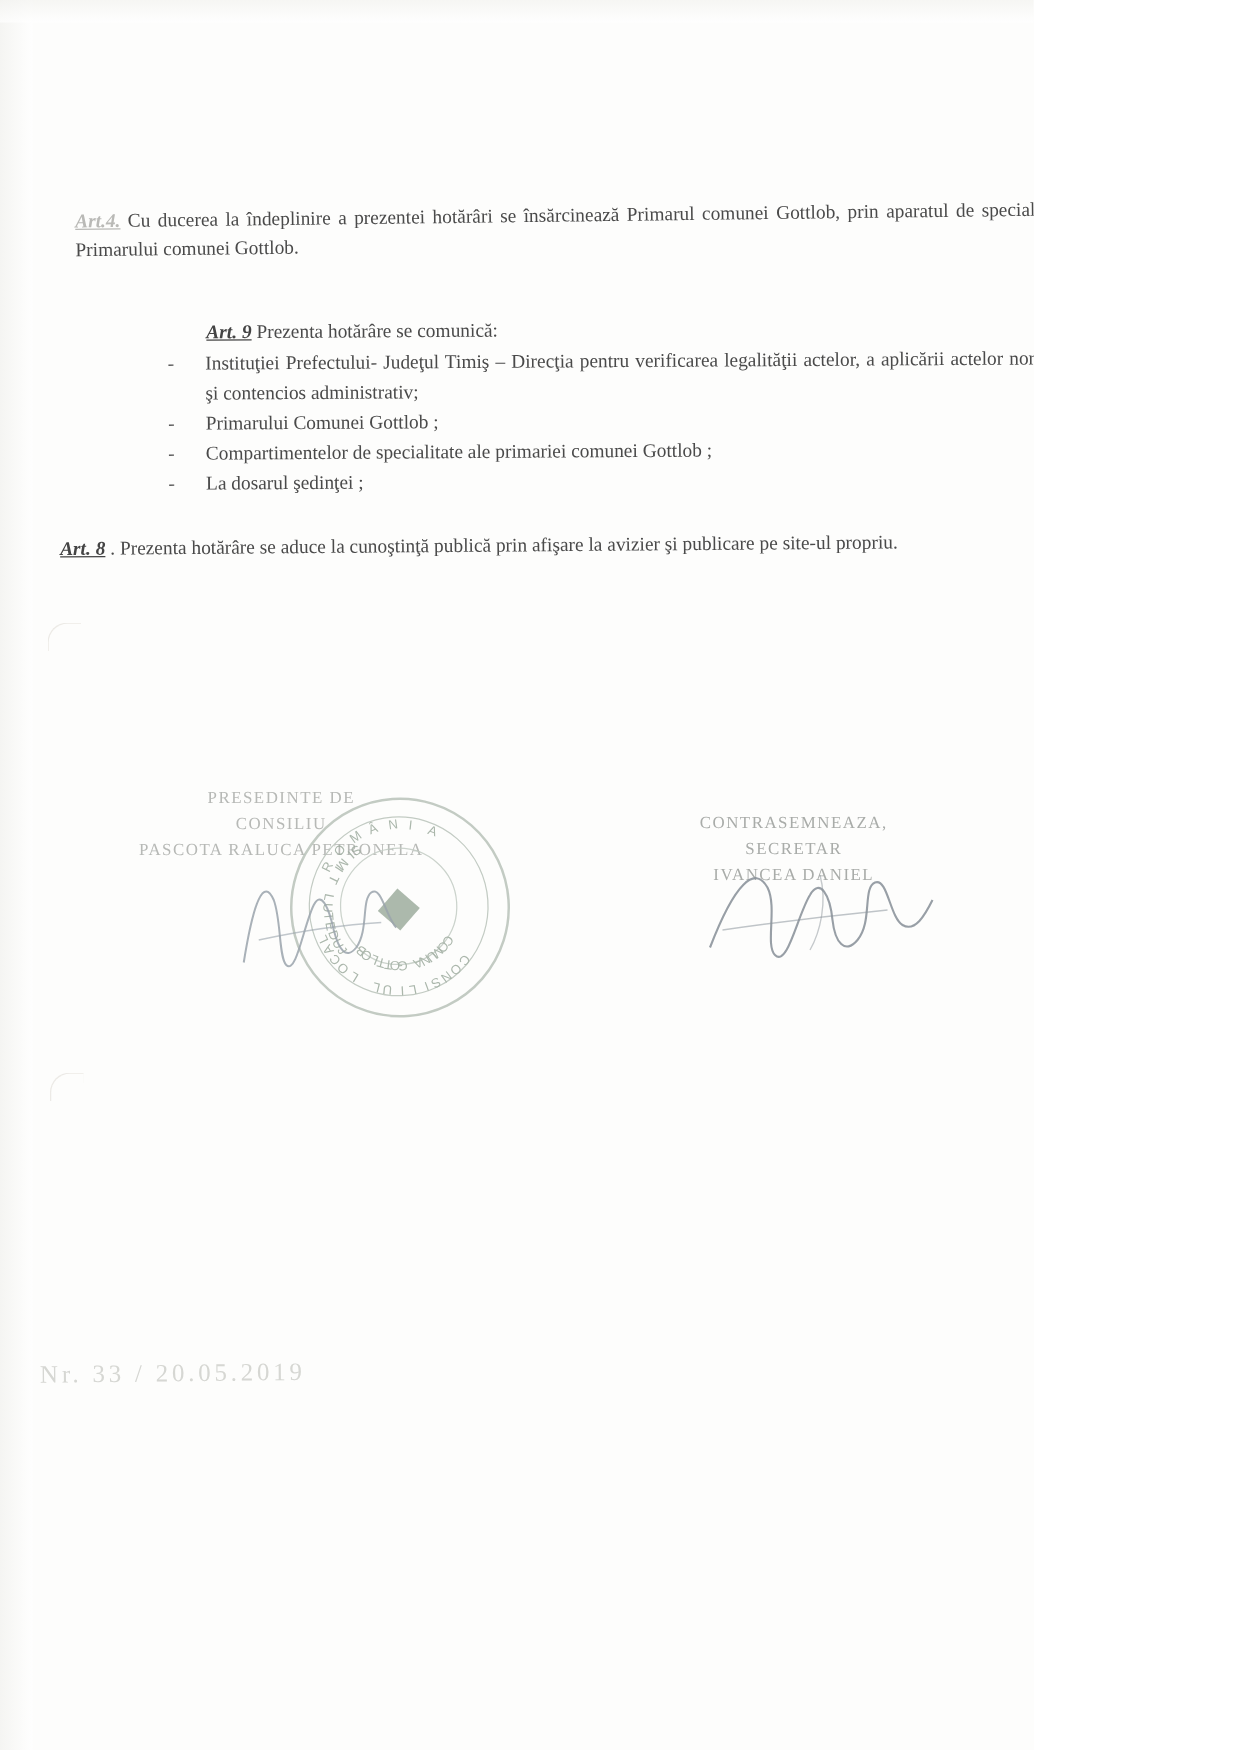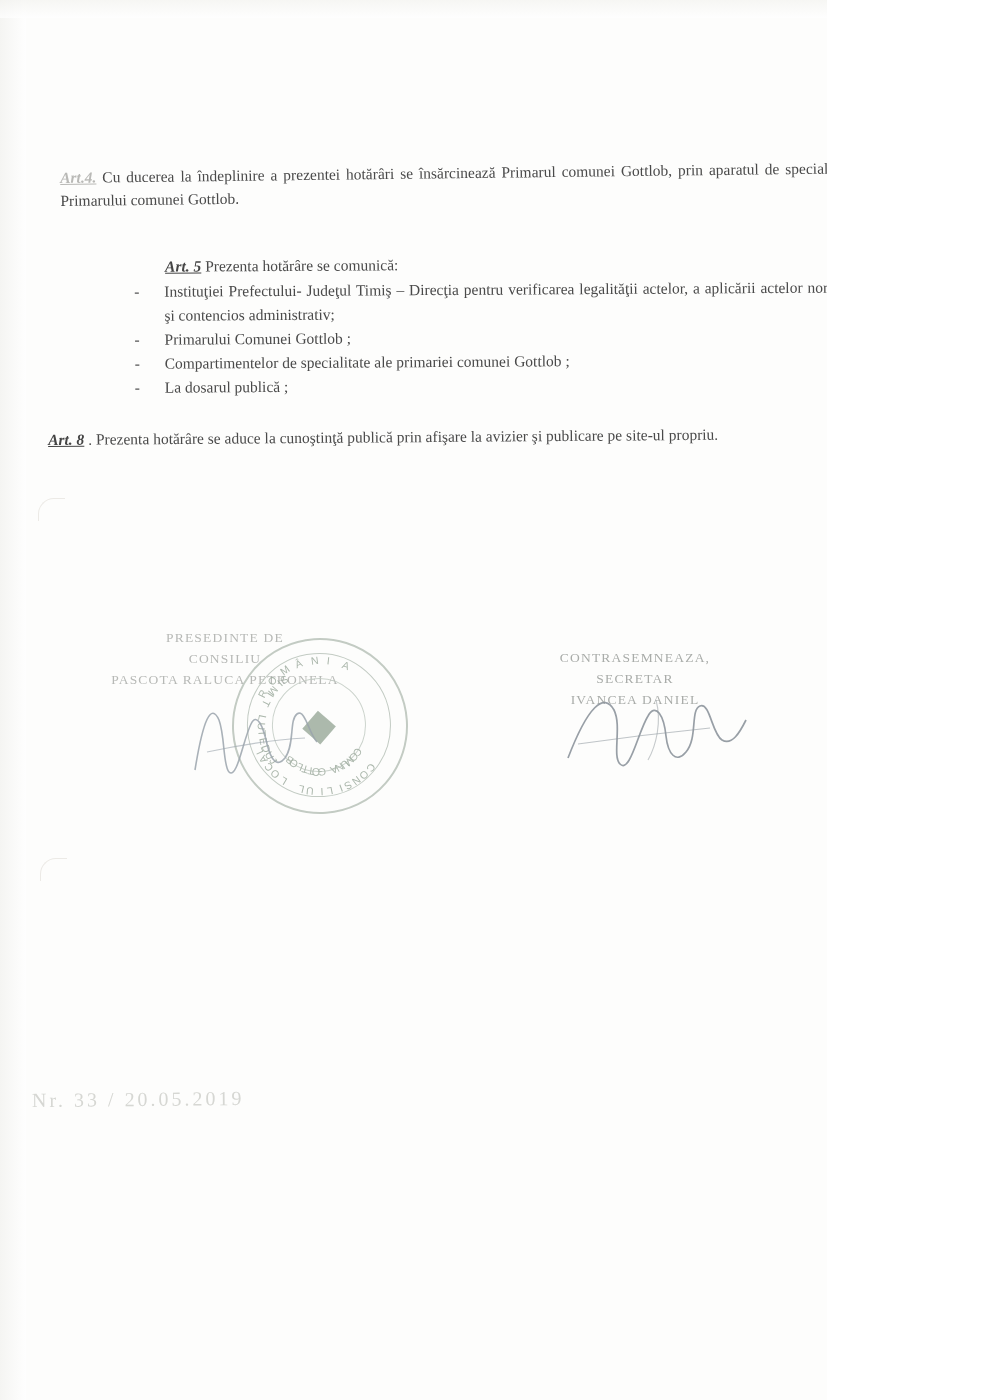--- a/index.html
+++ b/index.html
@@ -207,38 +207,38 @@
 
   <div class="scan-edge-left"></div>
   <div class="scan-edge-top"></div>
 
   <div class="para" id="art4-block">
     <span class="art4-label">Art.4.</span><span> Cu ducerea la îndeplinire a prezentei hotărâri  se însărcinează Primarul comunei Gottlob, prin aparatul de specialitate al Primarului comunei Gottlob.</span>
   </div>
 
   <div class="para" id="art5-block">
     <div id="art5-intro">
-      <span class="art-label">Art. 5</span><span> Prezenta  hotărâre se comunică:</span>
+      <span class="art-label">Art. 9</span><span> Prezenta  hotărâre se comunică:</span>
     </div>
     <ul class="dash-list">
       <li>
         <span class="dash">-</span>
         <span>Instituţiei Prefectului- Judeţul Timiş – Direcţia pentru verificarea legalităţii actelor, a aplicării actelor normative şi contencios administrativ;</span>
       </li>
       <li>
         <span class="dash">-</span>
         <span>Primarului Comunei Gottlob ;</span>
       </li>
       <li>
         <span class="dash">-</span>
         <span>Compartimentelor de specialitate ale primariei comunei Gottlob ;</span>
       </li>
       <li>
         <span class="dash">-</span>
-        <span>La dosarul publică ;</span>
+        <span>La dosarul şedinţei ;</span>
       </li>
     </ul>
   </div>
 
   <div class="para" id="art6-block">
     <span class="art-label">Art. 8</span><span> . Prezenta hotărâre se aduce la cunoştinţă publică prin afişare la avizier şi publicare pe site-ul propriu.</span>
   </div>
 
   <div class="curl" id="curl1"></div>
   <div class="curl" id="curl2"></div>

